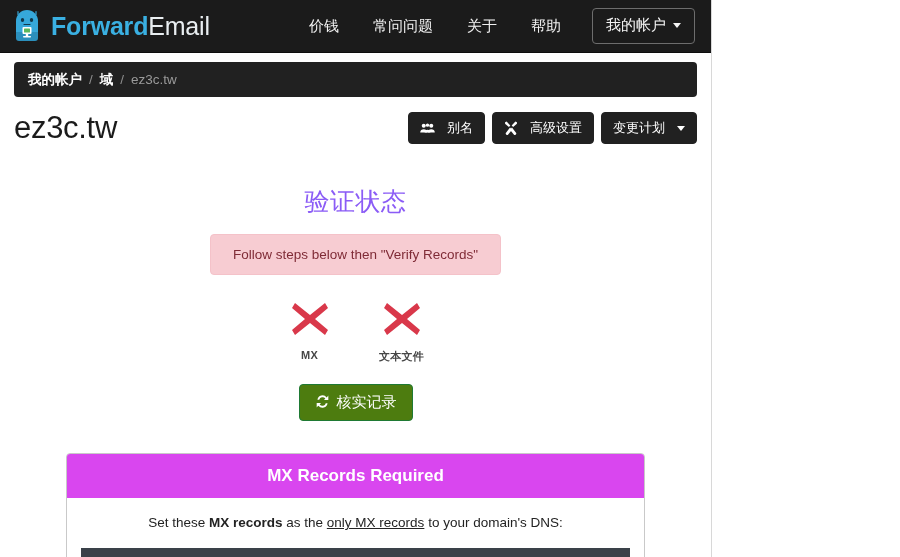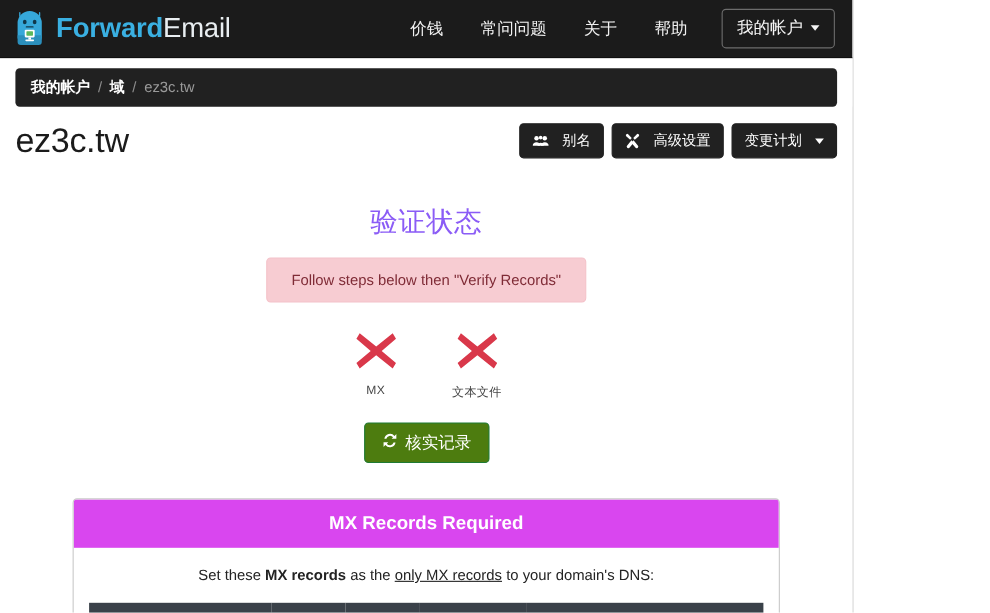--- a/index.html
+++ b/index.html
@@ -5,21 +5,21 @@
   * { box-sizing: border-box; }
   html, body {
     margin: 0; padding: 0;
     width: 900px; height: 557px;
     overflow: hidden;
     background: #ffffff;
     font-family: "Liberation Sans", "DejaVu Sans", sans-serif;
   }
   #page {
     position: relative;
-    width: 776px; height: 557px;
+    width: 712px; height: 557px;
     background: #ffffff;
     border-right: 1px solid #d8d8d8;
     overflow: hidden;
   }
 
   
   .navbar {
     height: 53px;
     background: #1b1b1b;
     display: flex;
@@ -147,20 +147,21 @@
     border-radius: 4px;
     font-size: 13.5px;
     padding: 12px 22px;
     min-width: 248px;
   }
   .record-icons {
     display: flex;
     justify-content: center;
     gap: 34px;
     margin-top: 25px;
+    font-weight: bold;
   }
   .record-item { width: 58px; text-align: center; }
   .x-mark { display: block; margin: 0 auto; }
   .record-label {
     display: block;
     font-size: 11px;
     color: #464646;
     margin-top: 11px;
     letter-spacing: 0.3px;
   }

